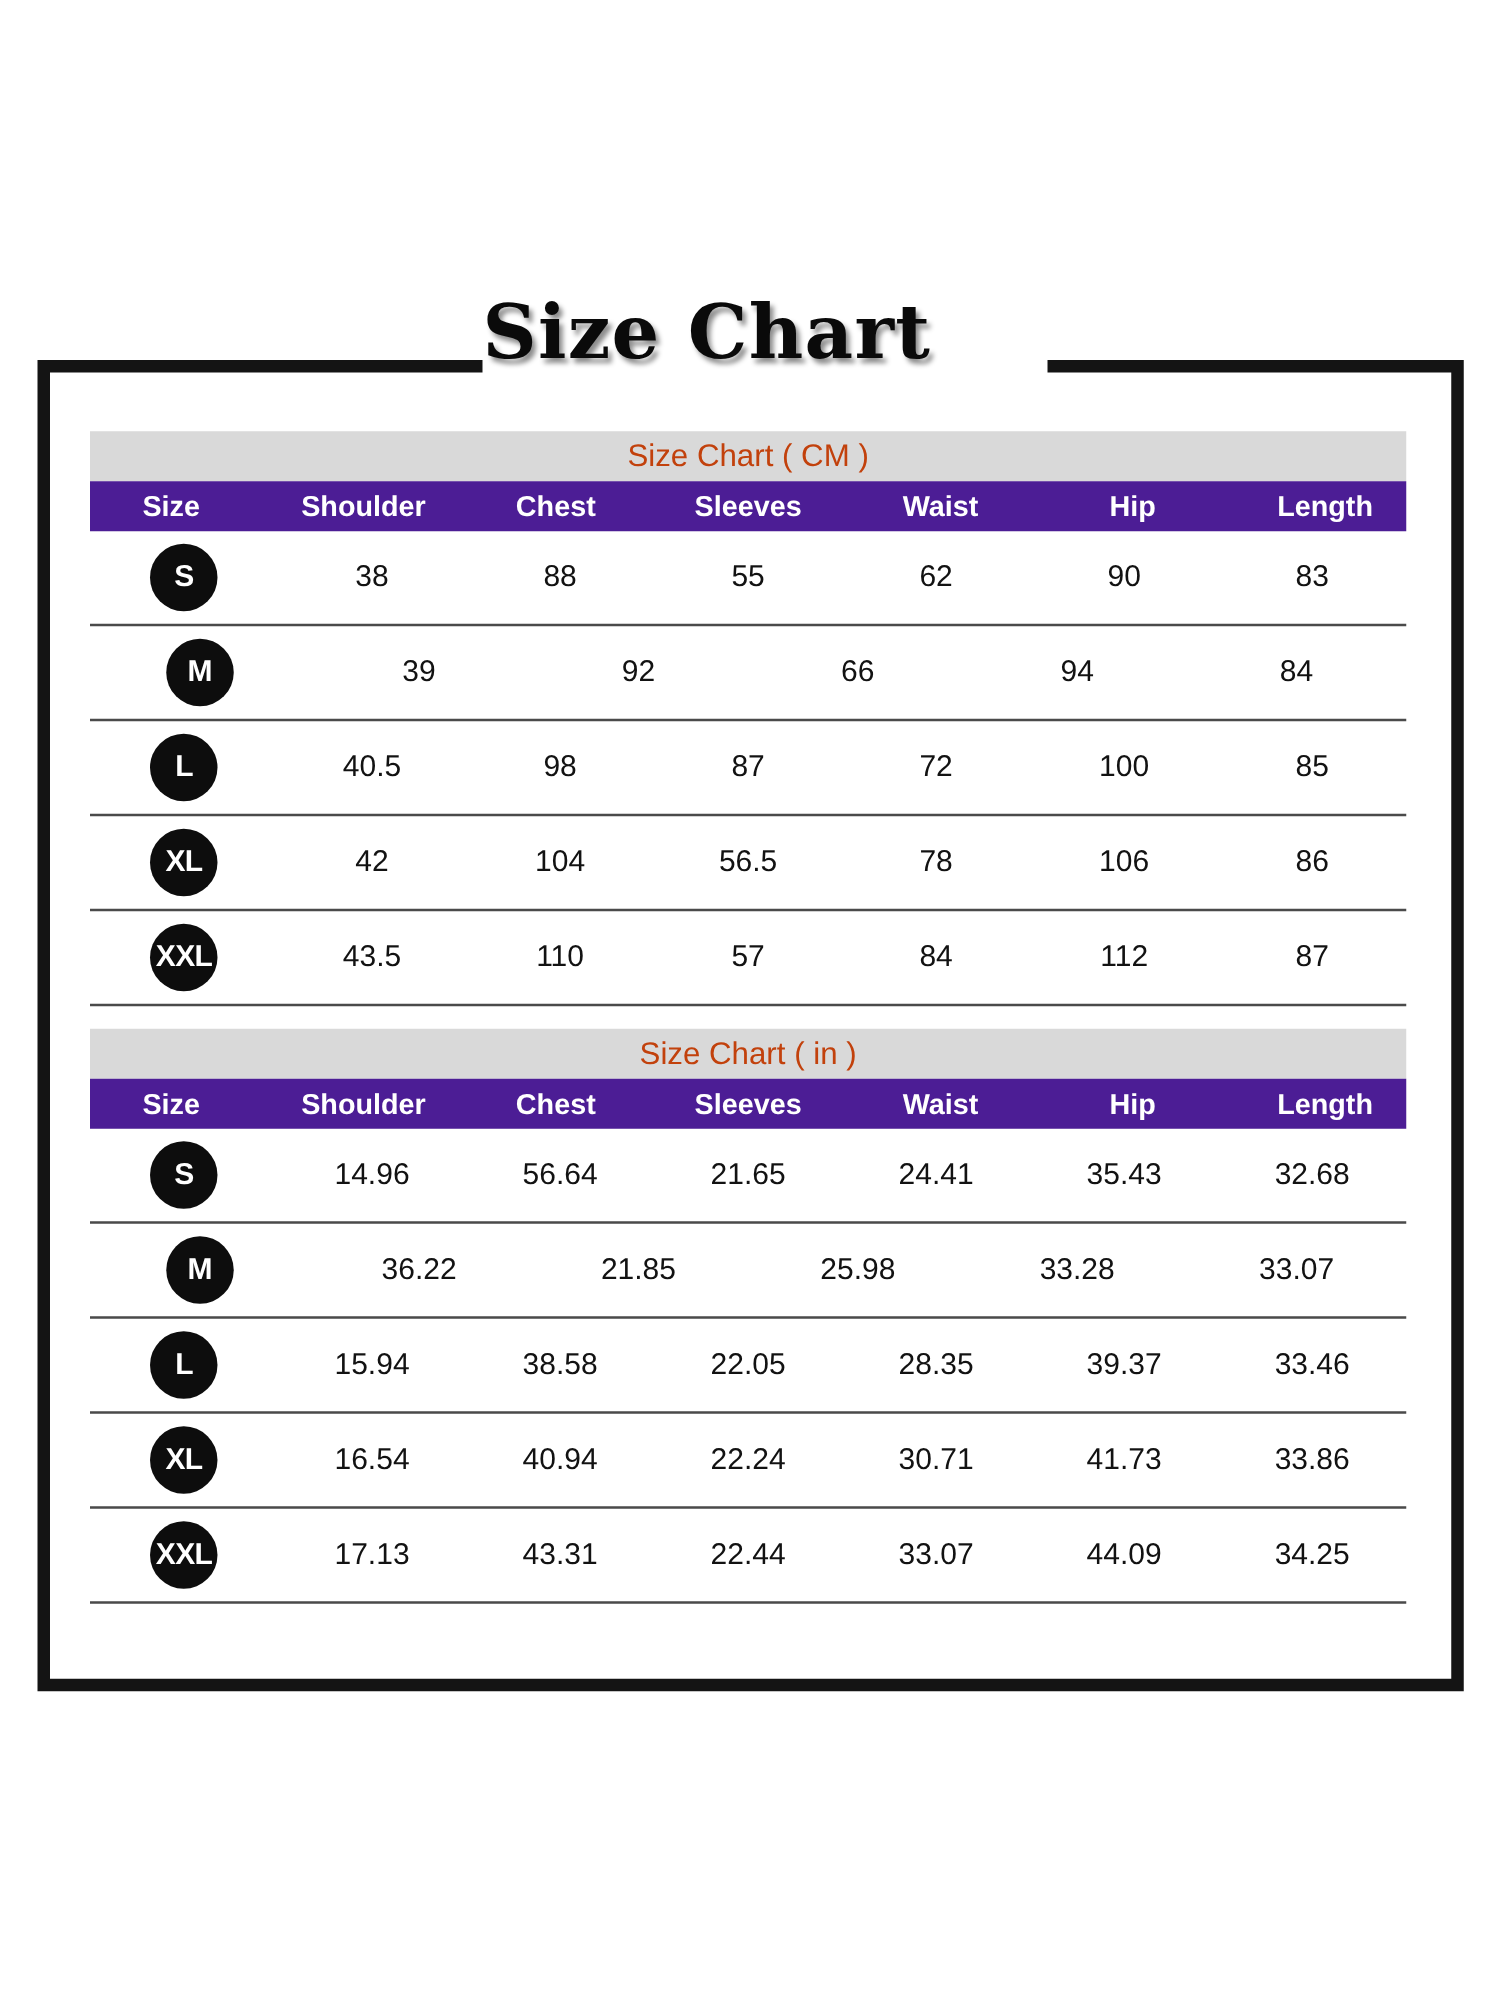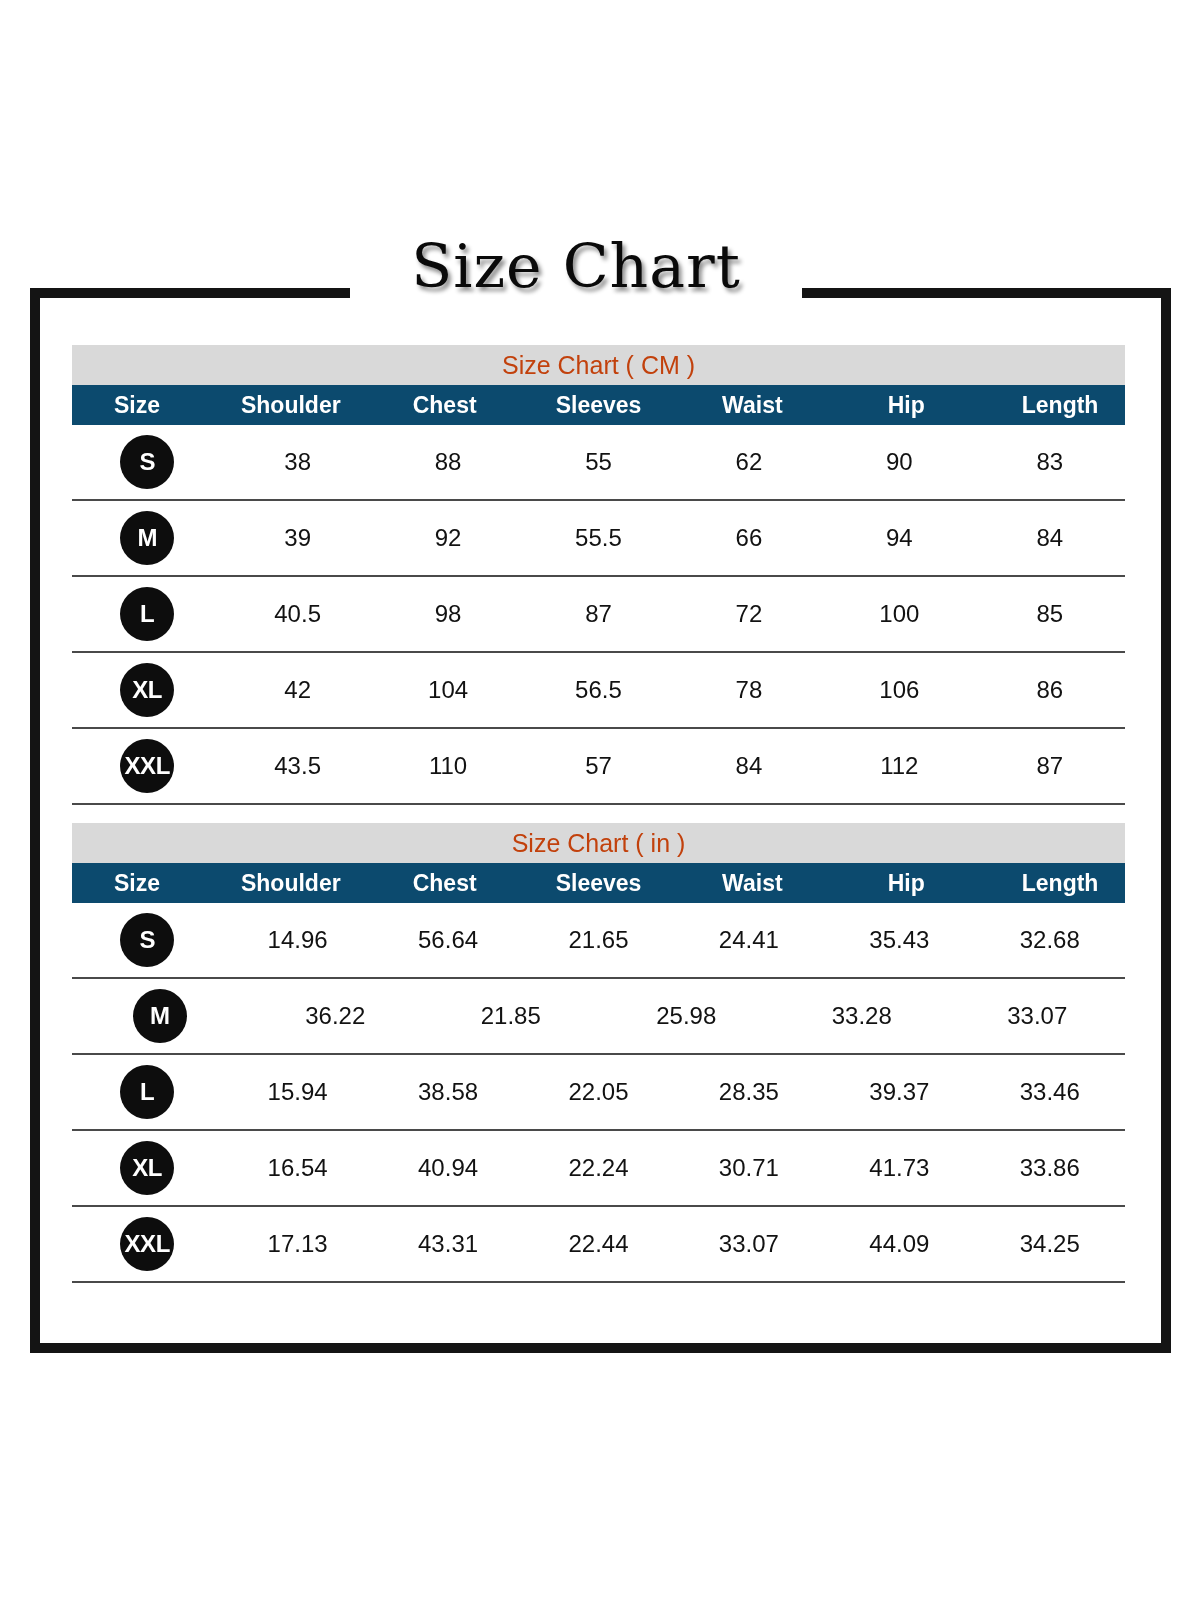--- a/index.html
+++ b/index.html
@@ -21,30 +21,30 @@
     width: 1141px;
     height: 1065px;
     border: 10px solid #141414;
     box-sizing: border-box;
     background: transparent;
     z-index: 1;
   }
   .page-title {
     position: absolute;
     top: 226px;
-    left: 576px;
+    left: 612px;
     transform: translateX(-50%);
     width: 452px;
     height: 80px;
     line-height: 80px;
     background: #ffffff;
-    text-align: center;
+    text-align: left;
     z-index: 2;
     font-family: "DejaVu Serif", serif;
-    font-weight: normal;
+    font-weight: bold;
     font-size: 60px;
     color: #0a0a0a;
     letter-spacing: 1px;
     text-shadow: 3px 4px 4px rgba(0,0,0,0.45);
     white-space: nowrap;
   }
   .tables {
     position: absolute;
     left: 72px;
     top: 345px;
@@ -55,21 +55,21 @@
     height: 40px;
     background: #d9d9d9;
     display: flex;
     align-items: center;
     justify-content: center;
     font-size: 25px;
     color: #c2410c;
   }
   .head {
     height: 40px;
-    background: #0c4a6e;
+    background: #4c1d95;
     display: flex;
     gap: 24px;
   }
   .head .cell {
     flex: 1;
     display: flex;
     align-items: center;
     justify-content: center;
     color: #ffffff;
     font-weight: bold;
@@ -134,21 +134,20 @@
       <div class="cell">62</div>
       <div class="cell">90</div>
       <div class="cell">83</div>
     </div>
     <div class="row">
       <div class="cell">
           <span class="badge">M</span>
         </div>
       <div class="cell">39</div>
       <div class="cell">92</div>
-      <div class="cell">55.5</div>
       <div class="cell">66</div>
       <div class="cell">94</div>
       <div class="cell">84</div>
     </div>
     <div class="row">
       <div class="cell">
           <span class="badge">L</span>
         </div>
       <div class="cell">40.5</div>
       <div class="cell">98</div>

